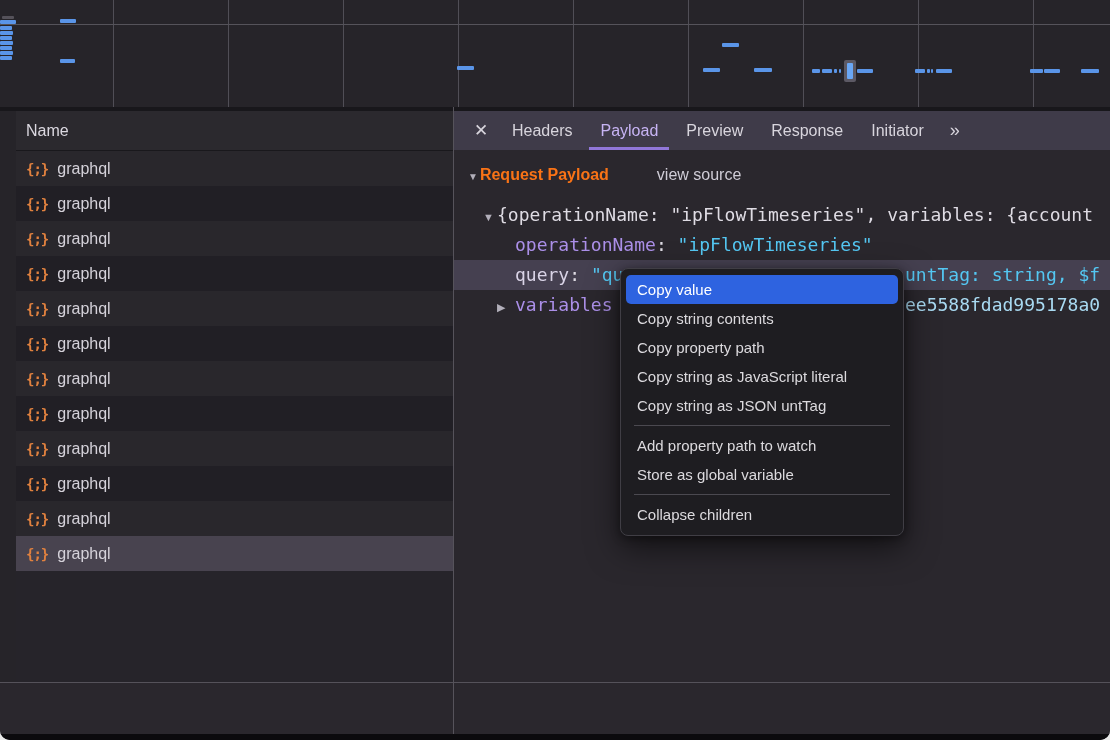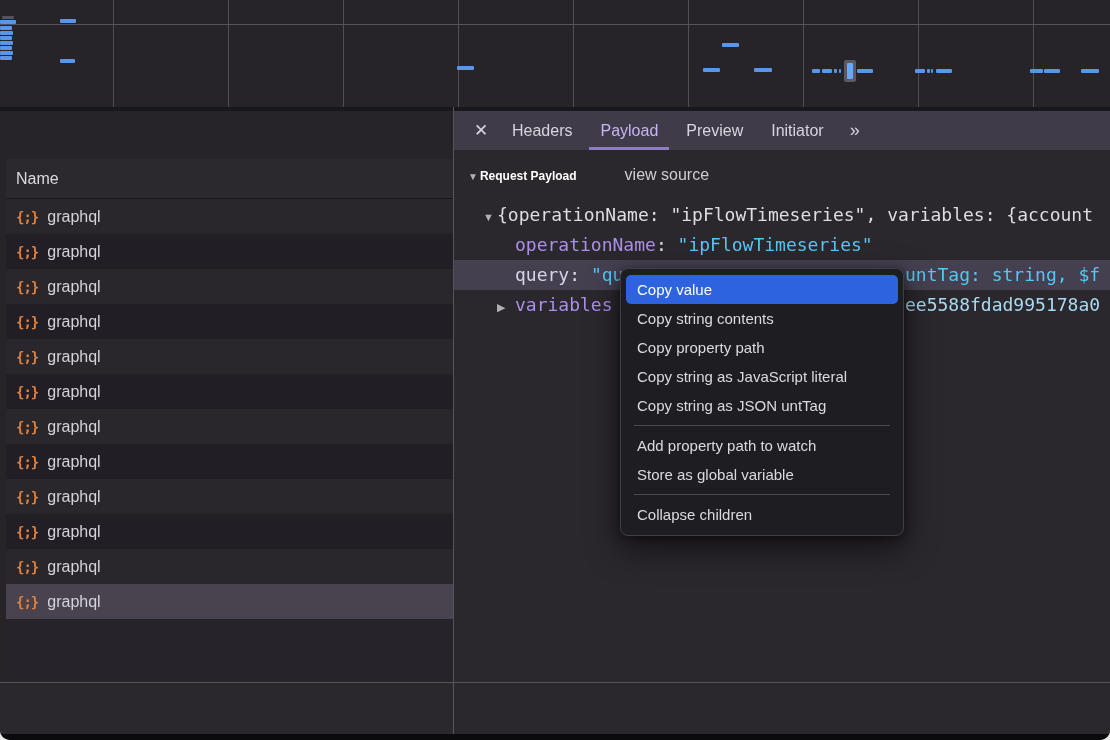--- a/index.html
+++ b/index.html
@@ -10,41 +10,41 @@
   .ov-grid{position:absolute;top:0;bottom:0;width:1px;background:#504e56;}
   .ov-baseline{position:absolute;left:0;right:0;height:1px;background:#55535a;}
   .ov-bar{position:absolute;border-radius:1px;}
   .ov-bar.blue{background:#5a95e8;}
   .ov-bar.gray{background:#55525a;}
   .ov-indicator{position:absolute;background:#5c5964;border-radius:2px;}
   .ov-indicator-bar{position:absolute;background:#6aa7f5;border-radius:1px;}
   .main-border{position:absolute;top:107px;left:0;right:0;height:4px;background:#18171b;}
 
   
-  .left-panel{position:absolute;top:111px;left:6px;width:453px;bottom:57px;background:#26242a;overflow:hidden;margin-top:48px;}
+  .left-panel{position:absolute;top:111px;left:16px;width:453px;bottom:57px;background:#26242a;overflow:hidden;}
   .list-header{height:39px;background:#2b292e;border-bottom:1px solid #19181c;display:flex;align-items:center;padding-left:10px;color:#dcd9e1;font-size:16px;}
   .req-row{height:35px;display:flex;align-items:center;padding-left:10px;gap:9px;font-size:16px;color:#d5d2da;}
   .req-row.even{background:#29272c;}
   .req-row.odd{background:#211f25;}
   .req-row.selected{background:#48434f;}
   .req-icon{color:#e0813f;font-family:"DejaVu Sans Mono",monospace;font-size:14px;font-weight:bold;letter-spacing:-1px;}
 
   .v-divider{position:absolute;left:453px;top:107px;bottom:6px;width:1px;background:#56535b;z-index:2;}
 
   
   .right-panel{position:absolute;left:454px;top:111px;right:0;bottom:57px;background:#2a272d;overflow:hidden;}
   .tab-bar{height:39px;background:#3f3b49;display:flex;align-items:stretch;padding-left:10px;}
   .close-btn{width:34px;display:flex;align-items:center;justify-content:center;color:#d8d5dd;font-size:17px;cursor:default;}
   .tab{display:flex;align-items:center;padding:3px 11px 0 11px;margin:0 3px;color:#d8d5dd;font-size:16px;border-bottom:3px solid transparent;}
   .tab.active{color:#c7b4f4;border-bottom-color:#9177d9;}
   .overflow-btn{display:flex;align-items:center;padding:0 10px;margin-left:2px;color:#d8d5dd;font-size:18px;letter-spacing:-2px;}
 
   .payload-section-header{display:flex;align-items:baseline;padding:16px 0 12px 14px;height:22px;}
   .section-arrow{color:#b2afba;font-size:10px;margin-right:2px;}
-  .section-title{font-weight:bold;font-size:12px;color:#ffffff;}
+  .section-title{font-weight:bold;font-size:16px;color:#f97316;}
   .view-source{margin-left:48px;font-size:16px;color:#cfccd6;}
 
   .payload-tree{font-family:"DejaVu Sans Mono",monospace;font-size:18px;line-height:30px;}
   .tree-line{position:relative;height:30px;white-space:pre;}
   .tree-line.selected{background:#454050;}
   .tree-arrow{display:inline-block;color:#b2afba;font-size:11px;font-family:"Liberation Sans",sans-serif;}
   .seg-plain{color:#dfdce4;}
   .seg-key{color:#ab8fe8;}
   .seg-key-selected{color:#d9d3e6;}
   .seg-string{color:#54c7f2;}
@@ -168,20 +168,21 @@
 
   <div class="v-divider"></div>
 
   <div class="right-panel">
     <div class="tab-bar">
       <div class="close-btn">✕</div>
       <div style="display:flex;align-items:stretch;">
           <div class="tab">Headers</div>
           <div class="tab active">Payload</div>
           <div class="tab">Preview</div>
+          <div class="tab">Response</div>
           <div class="tab">Initiator</div>
         </div>
       <div class="overflow-btn">»</div>
     </div>
 
     <div class="payload-section-header">
       <span class="section-arrow">▼</span>
       <span class="section-title">Request Payload</span>
       <span class="view-source">view source</span>
     </div>

